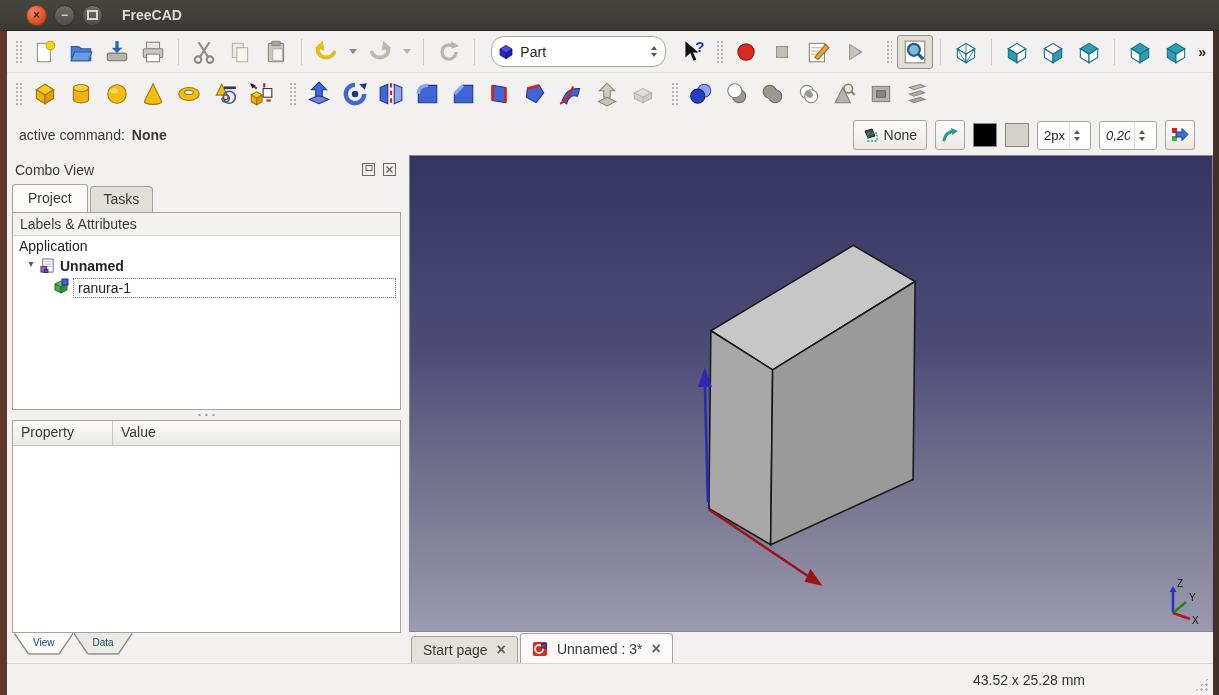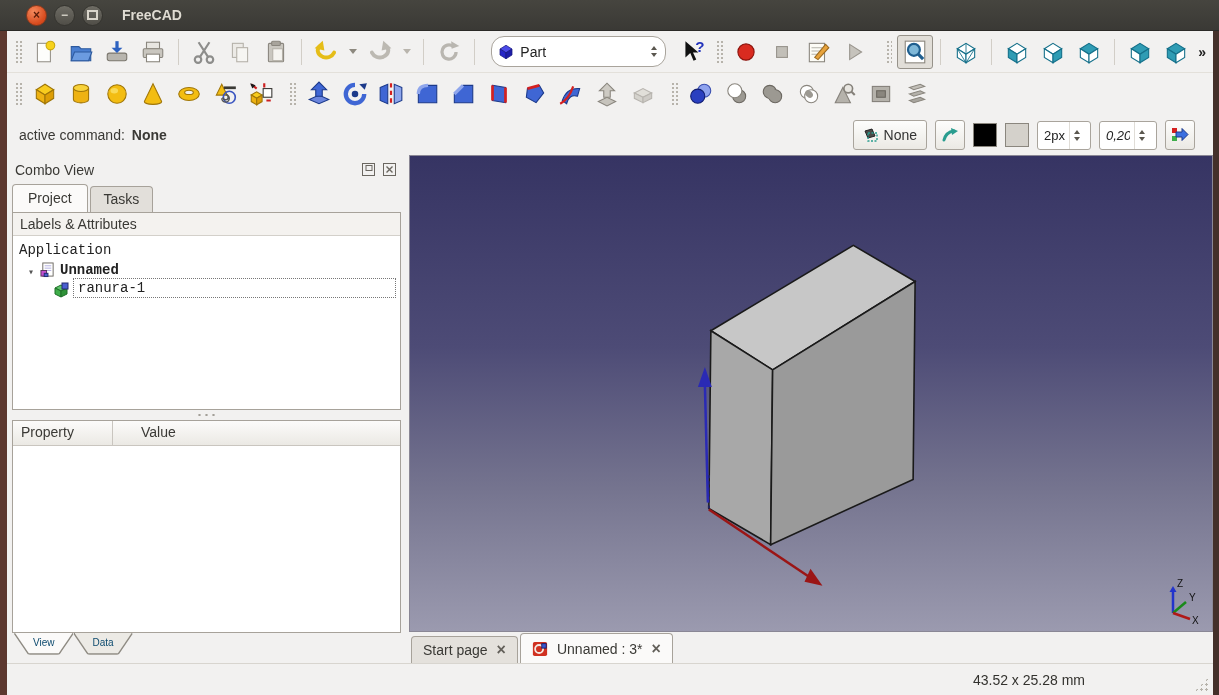--- a/index.html
+++ b/index.html
@@ -53,31 +53,31 @@
   .dock-btns{margin-left:auto;display:flex;gap:5px;}
   .dock-btn{width:16px;height:15px;display:flex;align-items:center;justify-content:center;}
   .cv-tabs{display:flex;align-items:flex-end;height:28px;padding-left:5px;}
   .cv-tab{padding:4px 13px 5px;font-size:14px;color:#3a3935;background:#e2dfda;border:1px solid #a7a29a;border-bottom:none;
     border-radius:4px 4px 0 0;margin-right:2px;}
   .cv-tab.active{background:#fbfaf9;padding:5px 15px 6px;}
   .tree-panel{height:196px;margin:0 5px;border:1px solid #a7a29a;background:#fff;display:flex;flex-direction:column;}
   .tree-header{height:22px;flex:none;background:#f4f2ef;border-bottom:1px solid #d3d0ca;display:flex;align-items:center;
     padding:0 7px;font-size:14px;color:#3a3935;}
   .tree-body{flex:1;padding-top:2px;font-size:14px;color:#222;}
-  .tree-row{display:flex;align-items:flex-end;height:20px;font-family:Liberation Mono, monospace;}
+  .tree-row{display:flex;align-items:flex-start;height:20px;}
   .expander{width:12px;font-size:10px;color:#555;text-align:center;margin-right:3px;}
   .tree-label-bold{font-weight:bold;}
   .focus-box{flex:1;border:1px dotted #777;display:flex;align-items:center;padding:0 4px;margin-right:4px;height:18px;}
   .splitter{height:10px;display:flex;align-items:center;justify-content:center;}
   .splitter-dots{width:22px;height:4px;background-image:radial-gradient(#a39f97 1.2px,transparent 1.5px);background-size:7px 4px;}
   .prop-panel{flex:1;margin:0 5px;border:1px solid #a7a29a;background:#fff;display:flex;flex-direction:column;min-height:0;}
   .prop-header{display:flex;height:24px;flex:none;background:linear-gradient(#fcfbfa,#ebe9e4);border-bottom:1px solid #c9c5bf;
     font-size:14px;color:#3a3935;}
   .prop-col1{width:100px;padding:3px 8px;border-right:1px solid #c9c5bf;box-sizing:border-box;}
-  .prop-col2{padding:3px 8px;margin-left:20px;}
+  .prop-col2{padding:3px 8px;}
   .prop-body{flex:1;background:#fff;}
   .bottom-tabs{height:30px;flex:none;display:flex;align-items:flex-start;padding-left:8px;gap:2px;}
   .btab-wrap{filter:drop-shadow(0 1px 0 #8f8b83) drop-shadow(1px 0 0 #8f8b83) drop-shadow(-1px 0 0 #8f8b83);}
   .btab{clip-path:polygon(0 0,100% 0,76% 96%,24% 96%);background:#eceae5;padding:4px 18px 6px;font-size:10px;color:#0c4a6e;}
   .btab.active{background:#fbfaf9;}
   
   .rightcol{flex:1;display:flex;flex-direction:column;min-width:0;margin-left:3px;}
   .viewport{flex:1;position:relative;border:1px solid #8a8795;
     background:linear-gradient(#363463,#4d4b76 40%,#75748f 70%,#9b9aaf);}
   .vp-svg{position:absolute;inset:0;width:100%;height:100%;}

